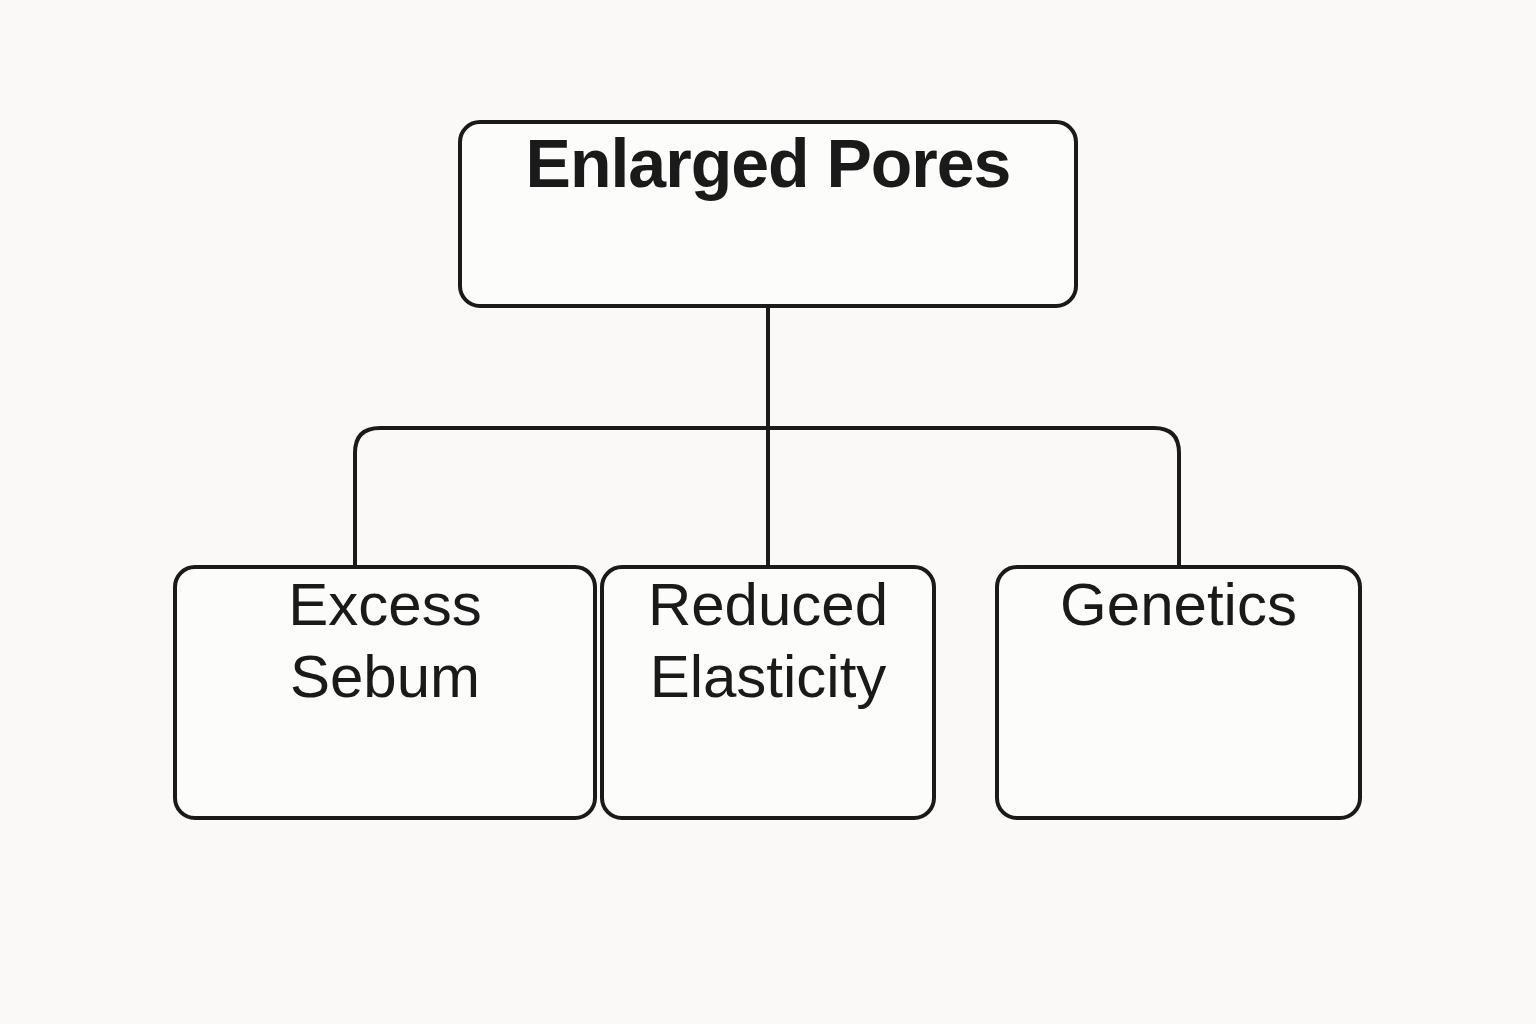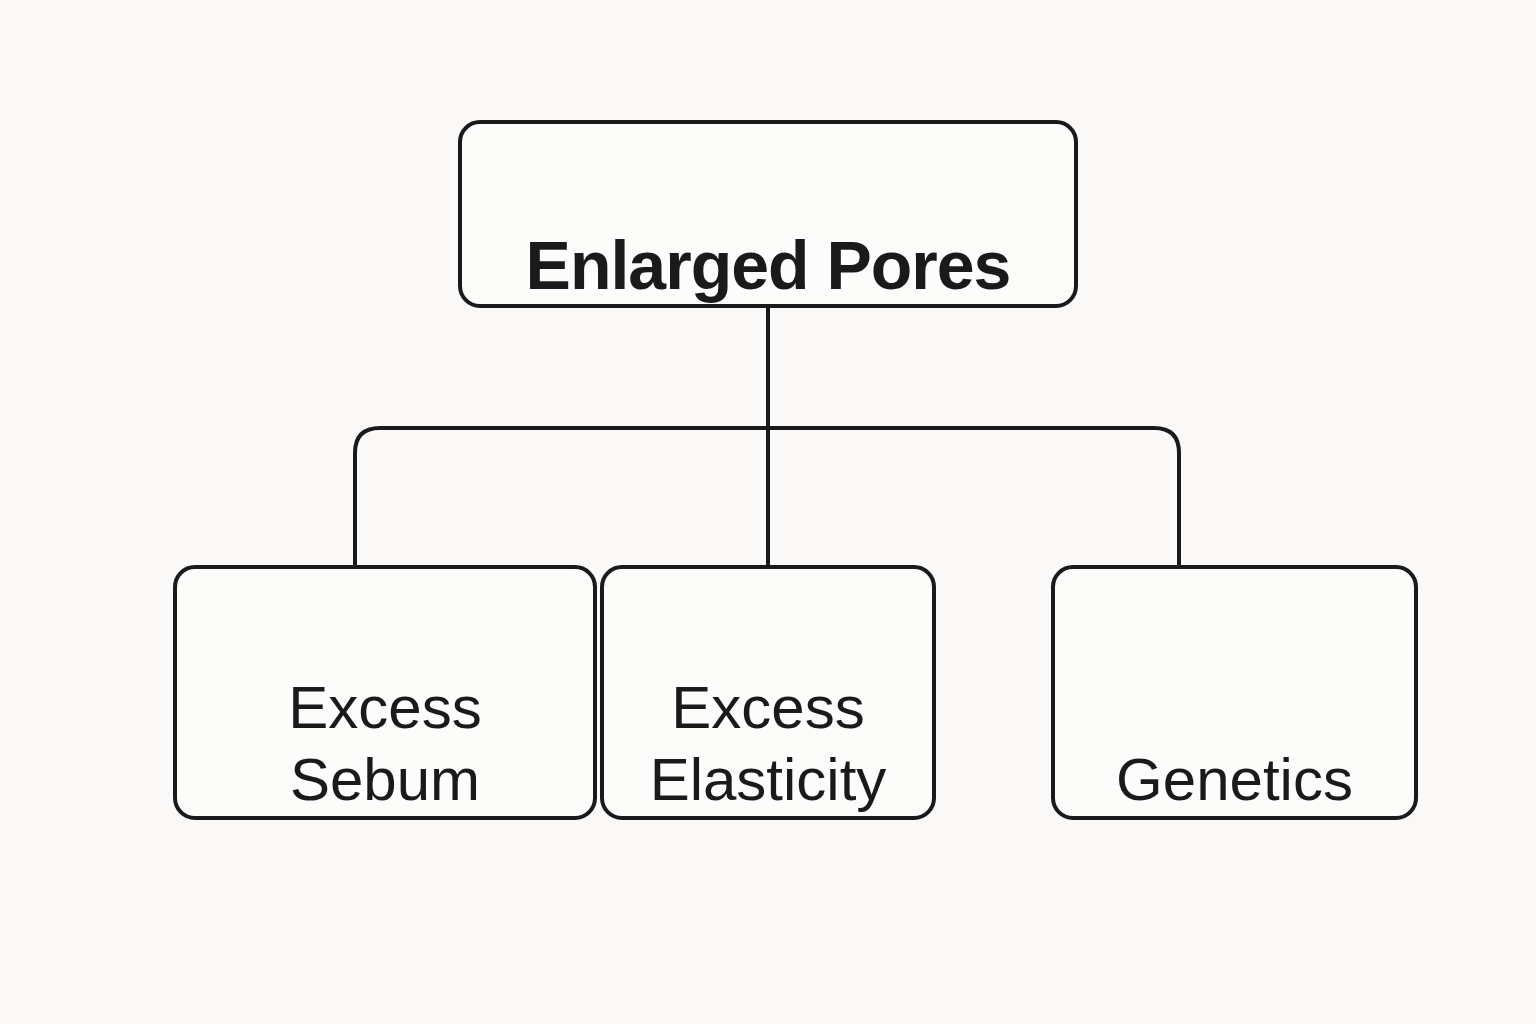--- a/index.html
+++ b/index.html
@@ -32,21 +32,21 @@
     fill: none;
     stroke: var(--line);
     stroke-width: 4;
   }
   .node {
     position: absolute;
     background: var(--node-fill);
     border: 4px solid var(--line);
     border-radius: 22px;
     display: flex;
-    align-items: flex-end;
+    align-items: flex-start;
     justify-content: center;
     text-align: center;
   }
   .node-root {
     left: 458px; top: 120px;
     width: 620px; height: 188px;
   }
   .node-root .node-label {
     font-size: 68px;
     font-weight: 700;
@@ -58,21 +58,21 @@
     height: 255px;
   }
   .node-child .node-label {
     font-size: 60px;
     font-weight: 400;
     line-height: 1.2;
     max-width: 300px;
   }
   .node-child-1 { left: 173px;  width: 424px; }
   .node-child-2 { left: 600px;  width: 336px; }
-  .node-child-3 { left: 1051px;  width: 367px; }
+  .node-child-3 { left: 995px;  width: 367px; }
 </style>
 </head>
 <body>
 
 <div class="canvas">
 
   <svg class="connectors" viewBox="0 0 1536 1024" xmlns="http://www.w3.org/2000/svg" aria-hidden="true">
     <path d="M 768 308 L 768 565"></path>
     <path d="M 768 428 L 380 428 Q 355 428 355 453 L 355 565"></path>
     <path d="M 768 428 L 1154 428 Q 1179 428 1179 453 L 1179 565"></path>
@@ -80,20 +80,20 @@
 
   <div class="node node-root">
     <span class="node-label">Enlarged Pores</span>
   </div>
 
   <div class="node node-child node-child-1">
     <span class="node-label">Excess Sebum</span>
   </div>
 
   <div class="node node-child node-child-2">
-    <span class="node-label">Excess Elasticity</span>
+    <span class="node-label">Reduced Elasticity</span>
   </div>
 
   <div class="node node-child node-child-3">
     <span class="node-label">Genetics</span>
   </div>
 
 </div>
 
 </body></html>

